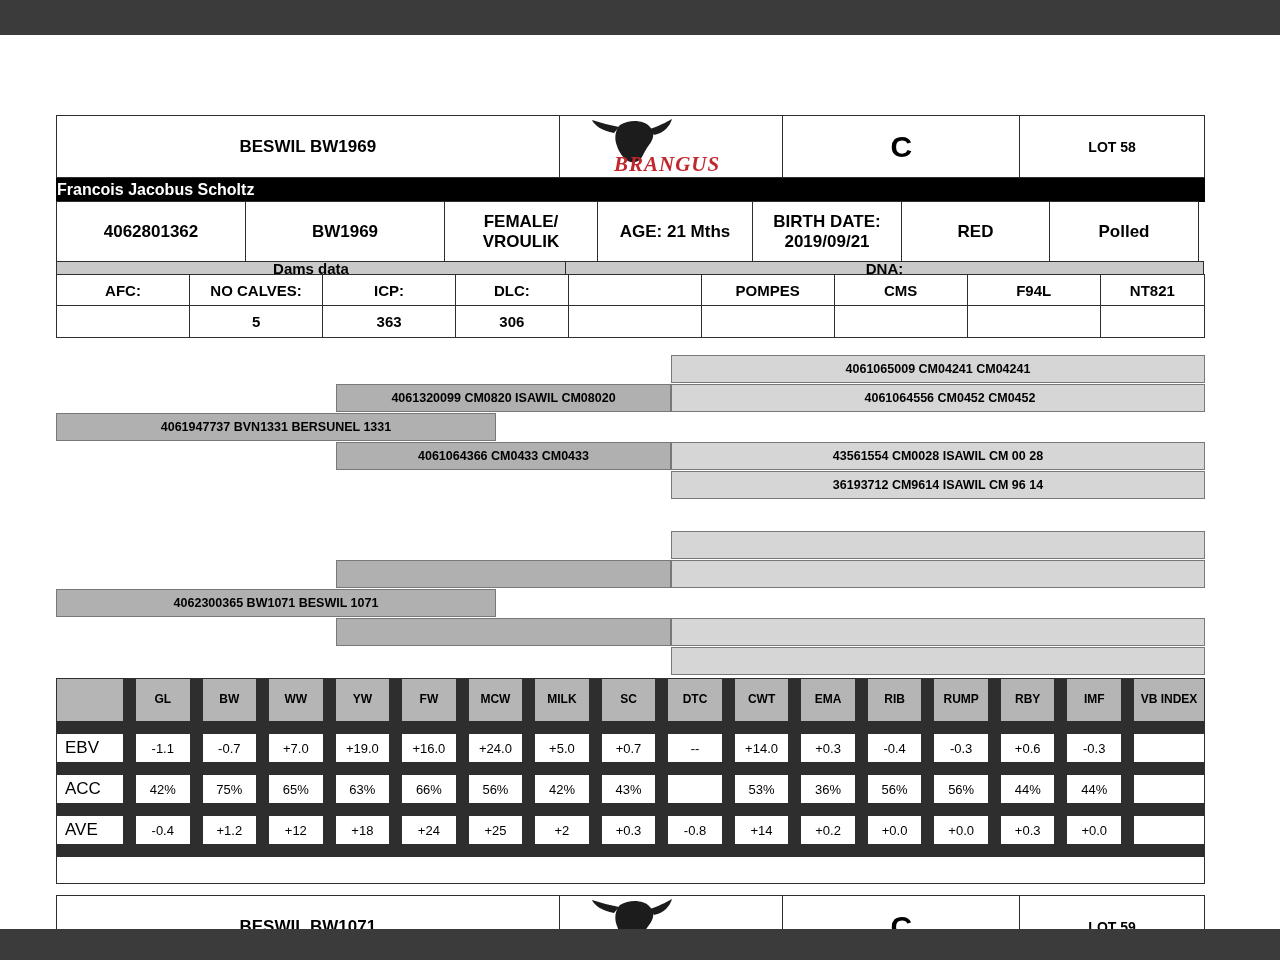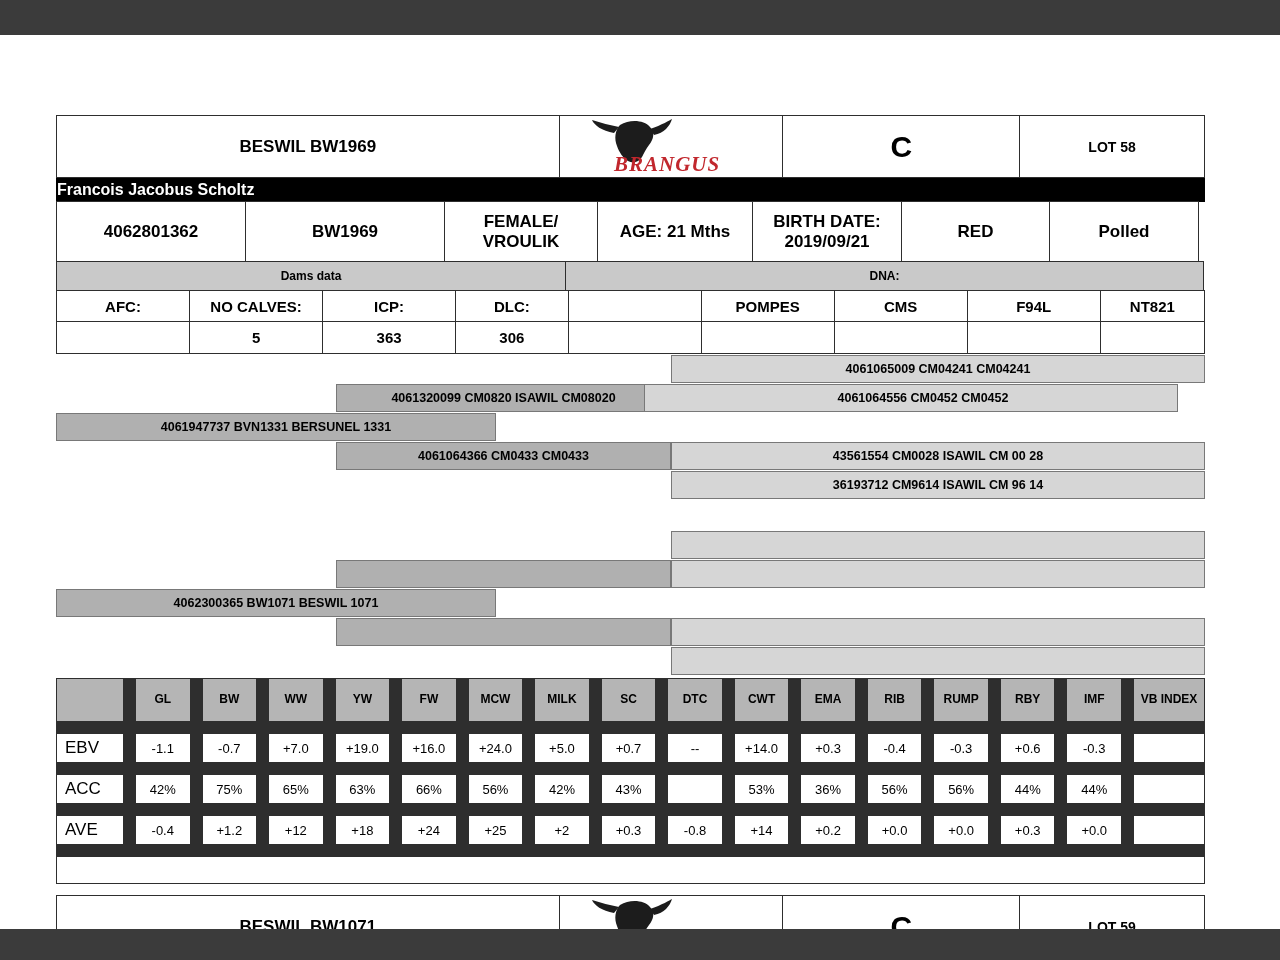--- a/index.html
+++ b/index.html
@@ -42,21 +42,21 @@
     border:1px solid #000;
   }
 
   
   .r-info .c { height:61px; font-size:17px; line-height:1.12; }
   .iw1{width:190px} .iw2{width:200px} .iw3{width:154px; font-size:15px;}
   .iw4{width:156px; font-size:15px;} .iw5{width:150px; font-size:15px;}
   .iw6{width:149px} .iw7{width:150px}
 
   
-  .r-sec .c { height:30px; background:var(--gray-header,#c9c9c9); font-size:12px; }
+  .r-sec .c { height:14px; background:var(--gray-header,#c9c9c9); font-size:15px; }
   .sw1{width:510px} .sw2{width:639px}
 
   
   .r-lab .c { height:32px; font-size:15px; }
   .r-val .c { height:33px; font-size:15px; }
   .lw{width:149px} .lw4{width:126px} .lw9{width:117px}
 
   
   .pbar {
     position:absolute; height:28px;
@@ -167,21 +167,21 @@
     <div class="c lw"></div>
     <div class="c lw"></div>
     <div class="c lw"></div>
     <div class="c lw9"></div>
   </div>
 </div>
 
 <div>
   <div class="pbar plight" style="left:671px; top:355px; width:534px;">4061065009 CM04241 CM04241</div>
   <div class="pbar pdark" style="left:336px; top:384px; width:335px;">4061320099 CM0820 ISAWIL CM08020</div>
-  <div class="pbar plight" style="left:644px; top:384px; width:534px;padding-left:24px;">4061064556 CM0452 CM0452</div>
+  <div class="pbar plight" style="left:671px; top:384px; width:534px;padding-left:24px;">4061064556 CM0452 CM0452</div>
   <div class="pbar pdark" style="left:56px;  top:413px; width:440px;">4061947737 BVN1331 BERSUNEL 1331</div>
   <div class="pbar pdark" style="left:336px; top:442px; width:335px;">4061064366 CM0433 CM0433</div>
   <div class="pbar plight" style="left:671px; top:442px; width:534px;">43561554 CM0028 ISAWIL CM 00 28</div>
   <div class="pbar plight" style="left:671px; top:471px; width:534px;">36193712 CM9614 ISAWIL CM 96 14</div>
 
   <div class="pbar plight" style="left:671px; top:531px; width:534px;"></div>
   <div class="pbar pdark" style="left:336px; top:560px; width:335px;"></div>
   <div class="pbar plight" style="left:671px; top:560px; width:534px;"></div>
   <div class="pbar pdark" style="left:56px;  top:589px; width:440px;">4062300365 BW1071 BESWIL 1071</div>
   <div class="pbar pdark" style="left:336px; top:618px; width:335px;"></div>

